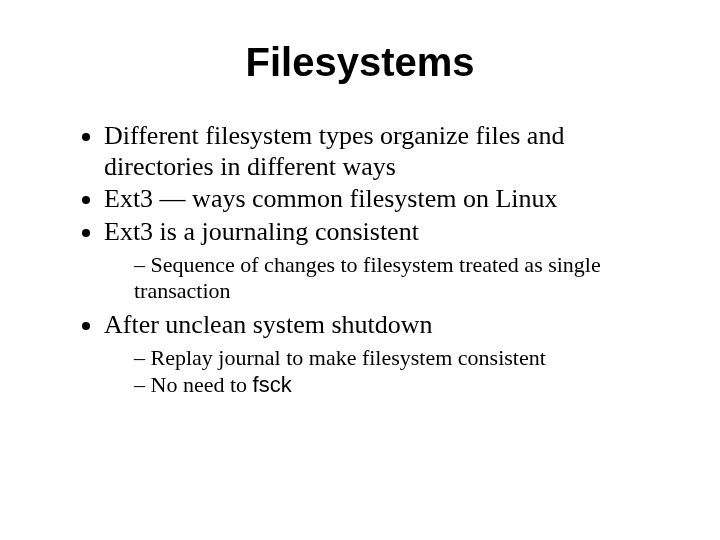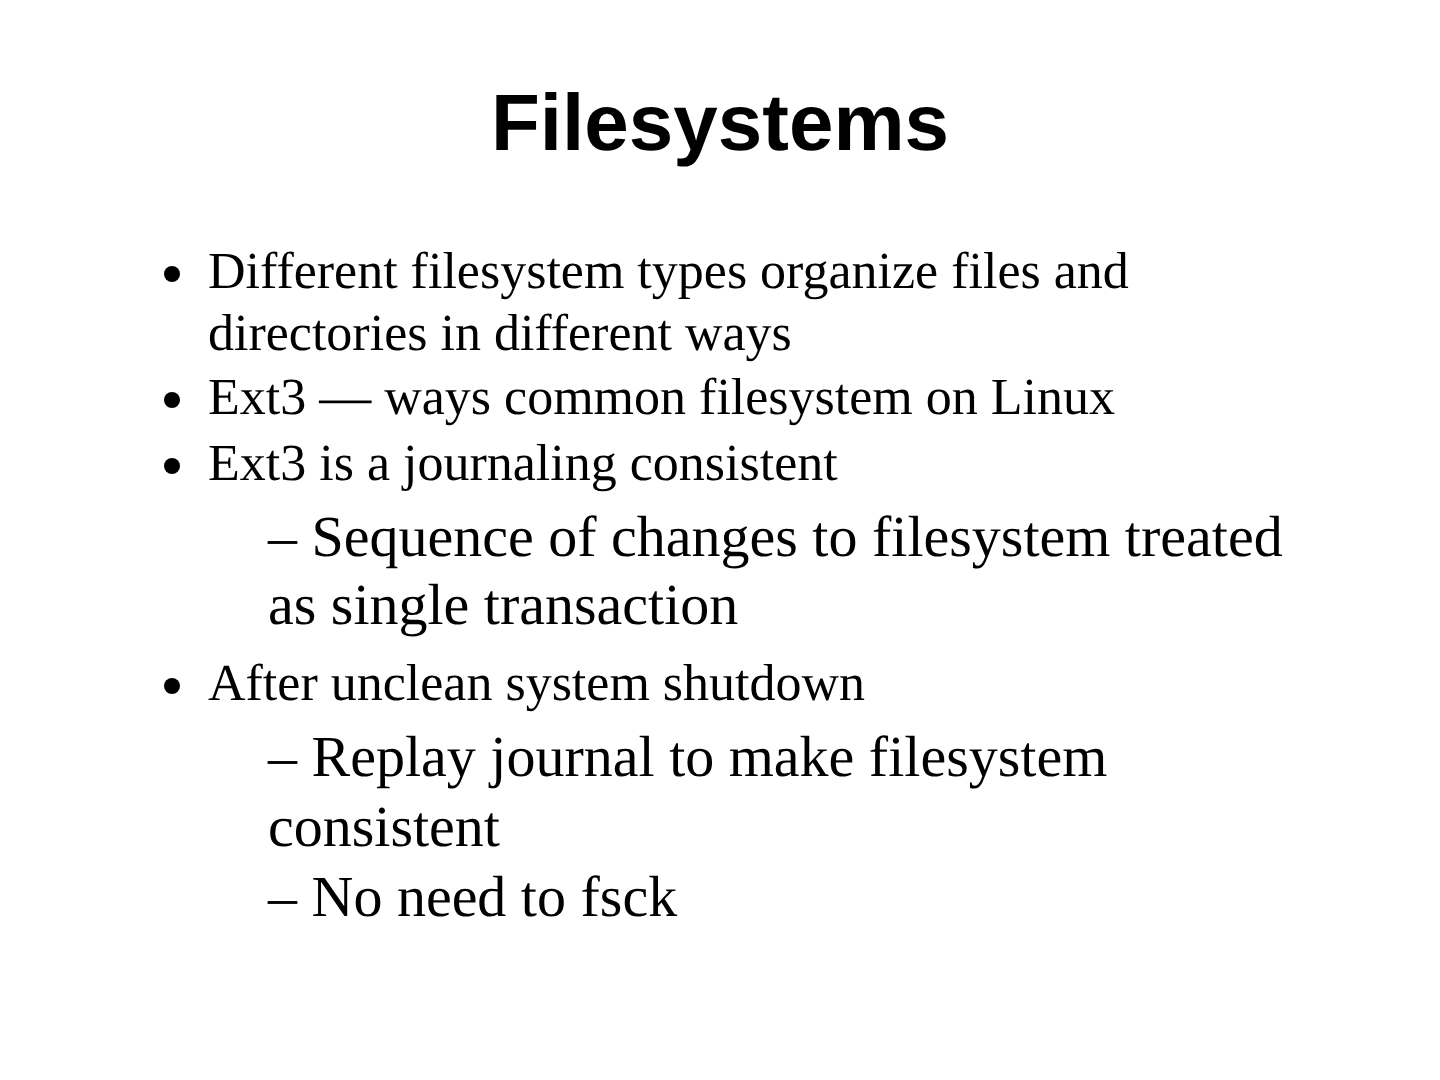--- a/index.html
+++ b/index.html
@@ -32,28 +32,28 @@
     font-size: 26px;
     line-height: 1.18;
   }
   ul.lvl1 > li {
     margin-bottom: 2px;
   }
   ul.lvl2 {
     list-style: none;
     margin: 4px 0 6px 0;
     padding-left: 30px;
-    font-size: 29px;
+    font-size: 22px;
     line-height: 1.2;
   }
   ul.lvl2 > li::before {
     content: "– ";
   }
   .italic { }
-  .mono { font-family: Liberation Serif, serif; }
+  .mono { font-family: Liberation Sans, sans-serif; }
 </style>
 </head>
 <body>
 
 <div class="slide">
   <div class="title">Filesystems</div>
 
   <ul class="lvl1">
     <li>
       <span>Different filesystem types organize files and directories in different ways</span>

